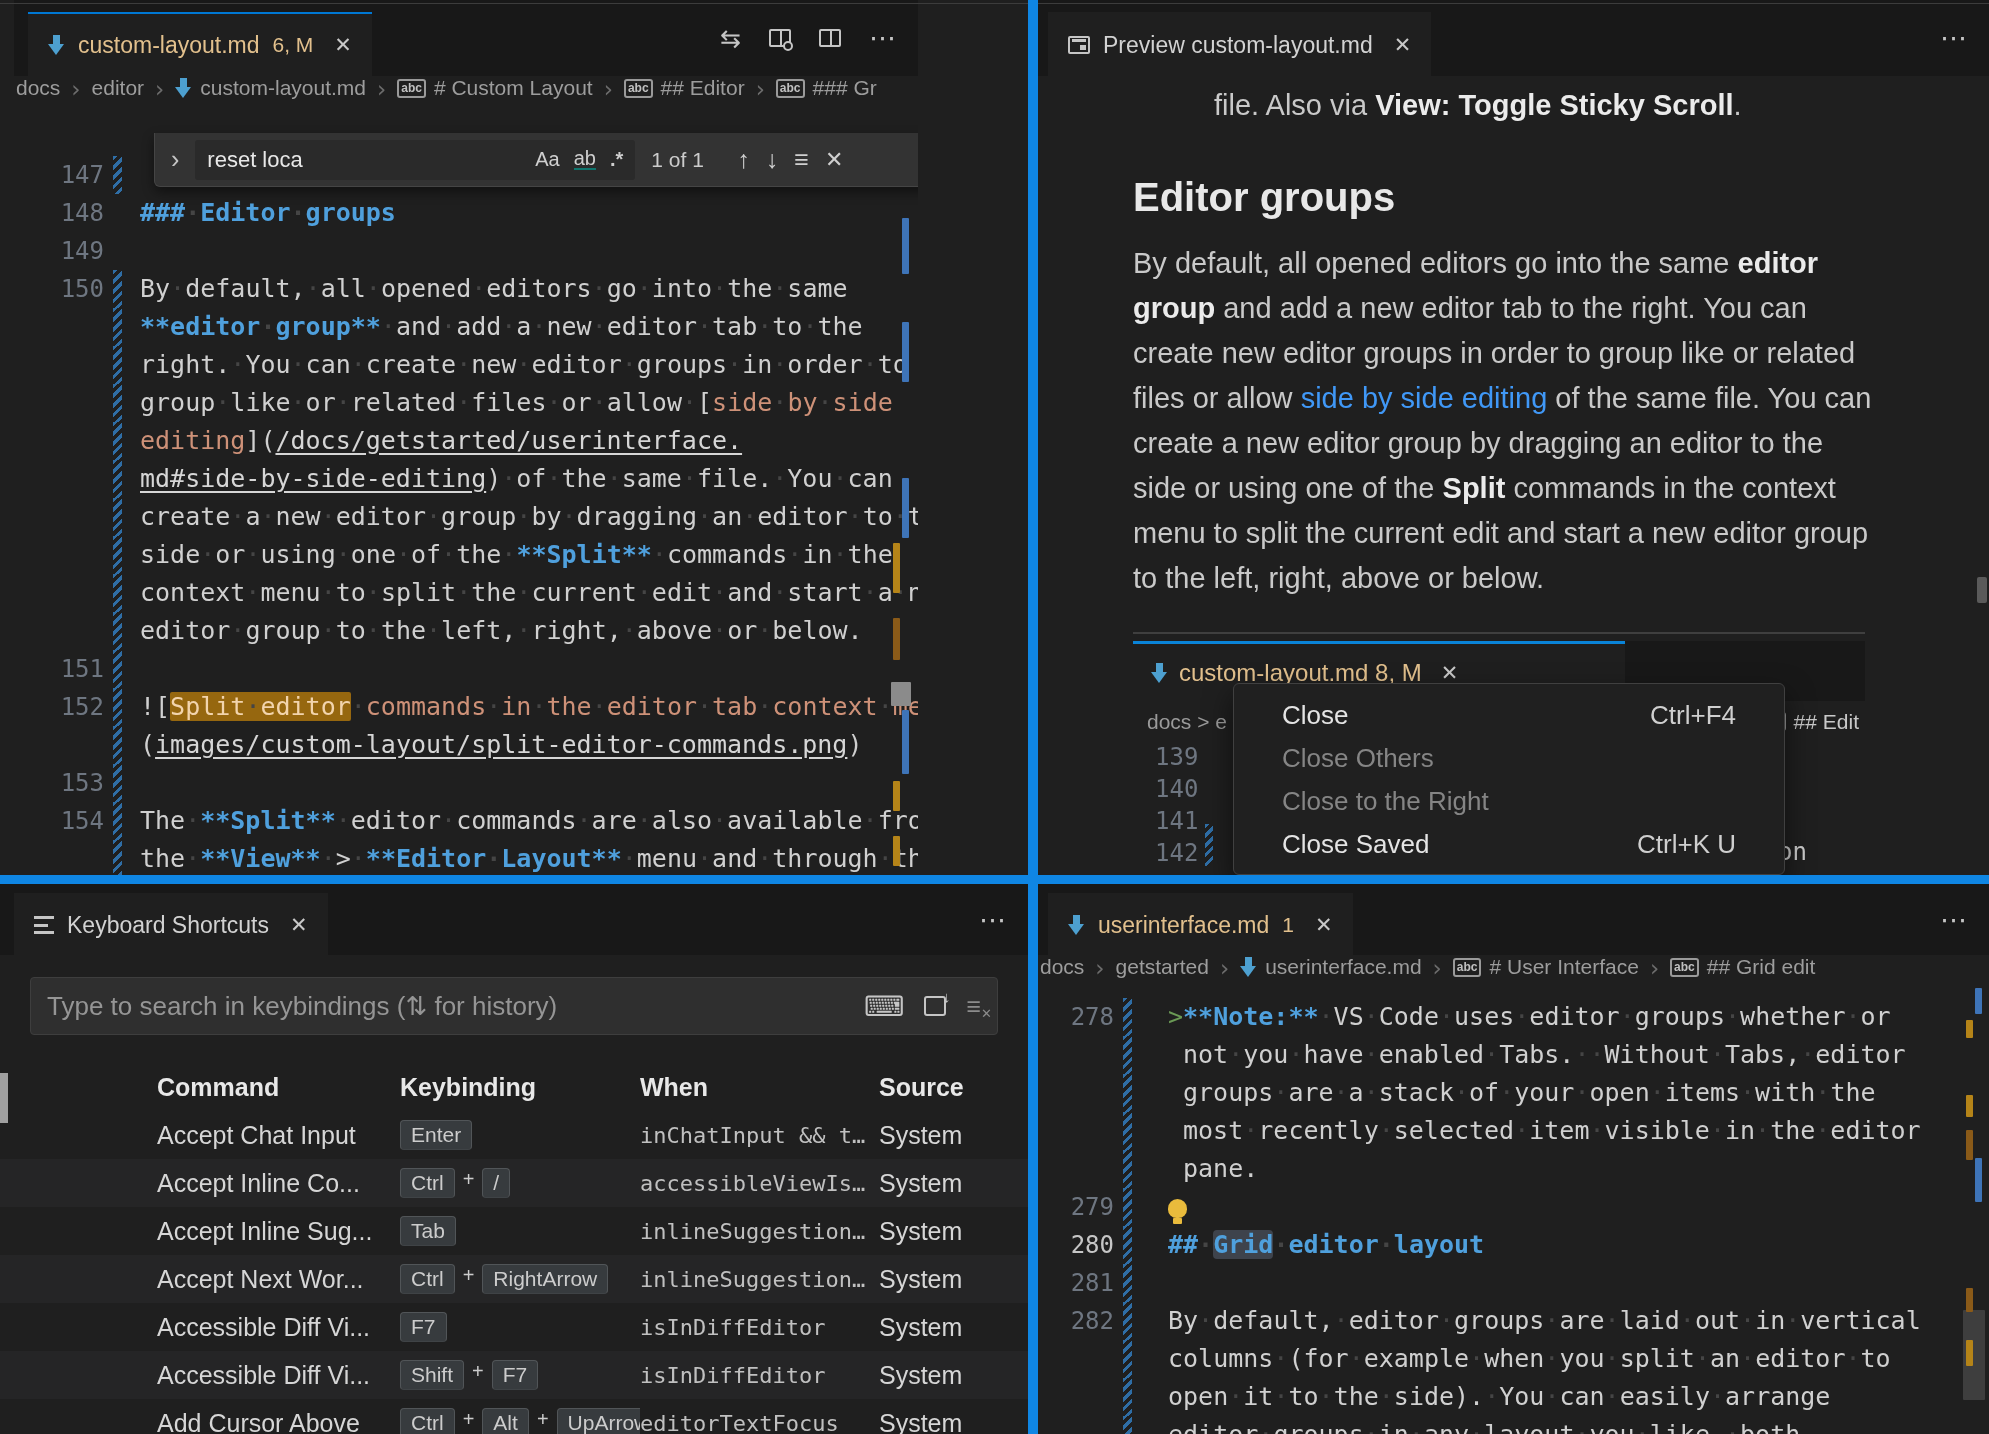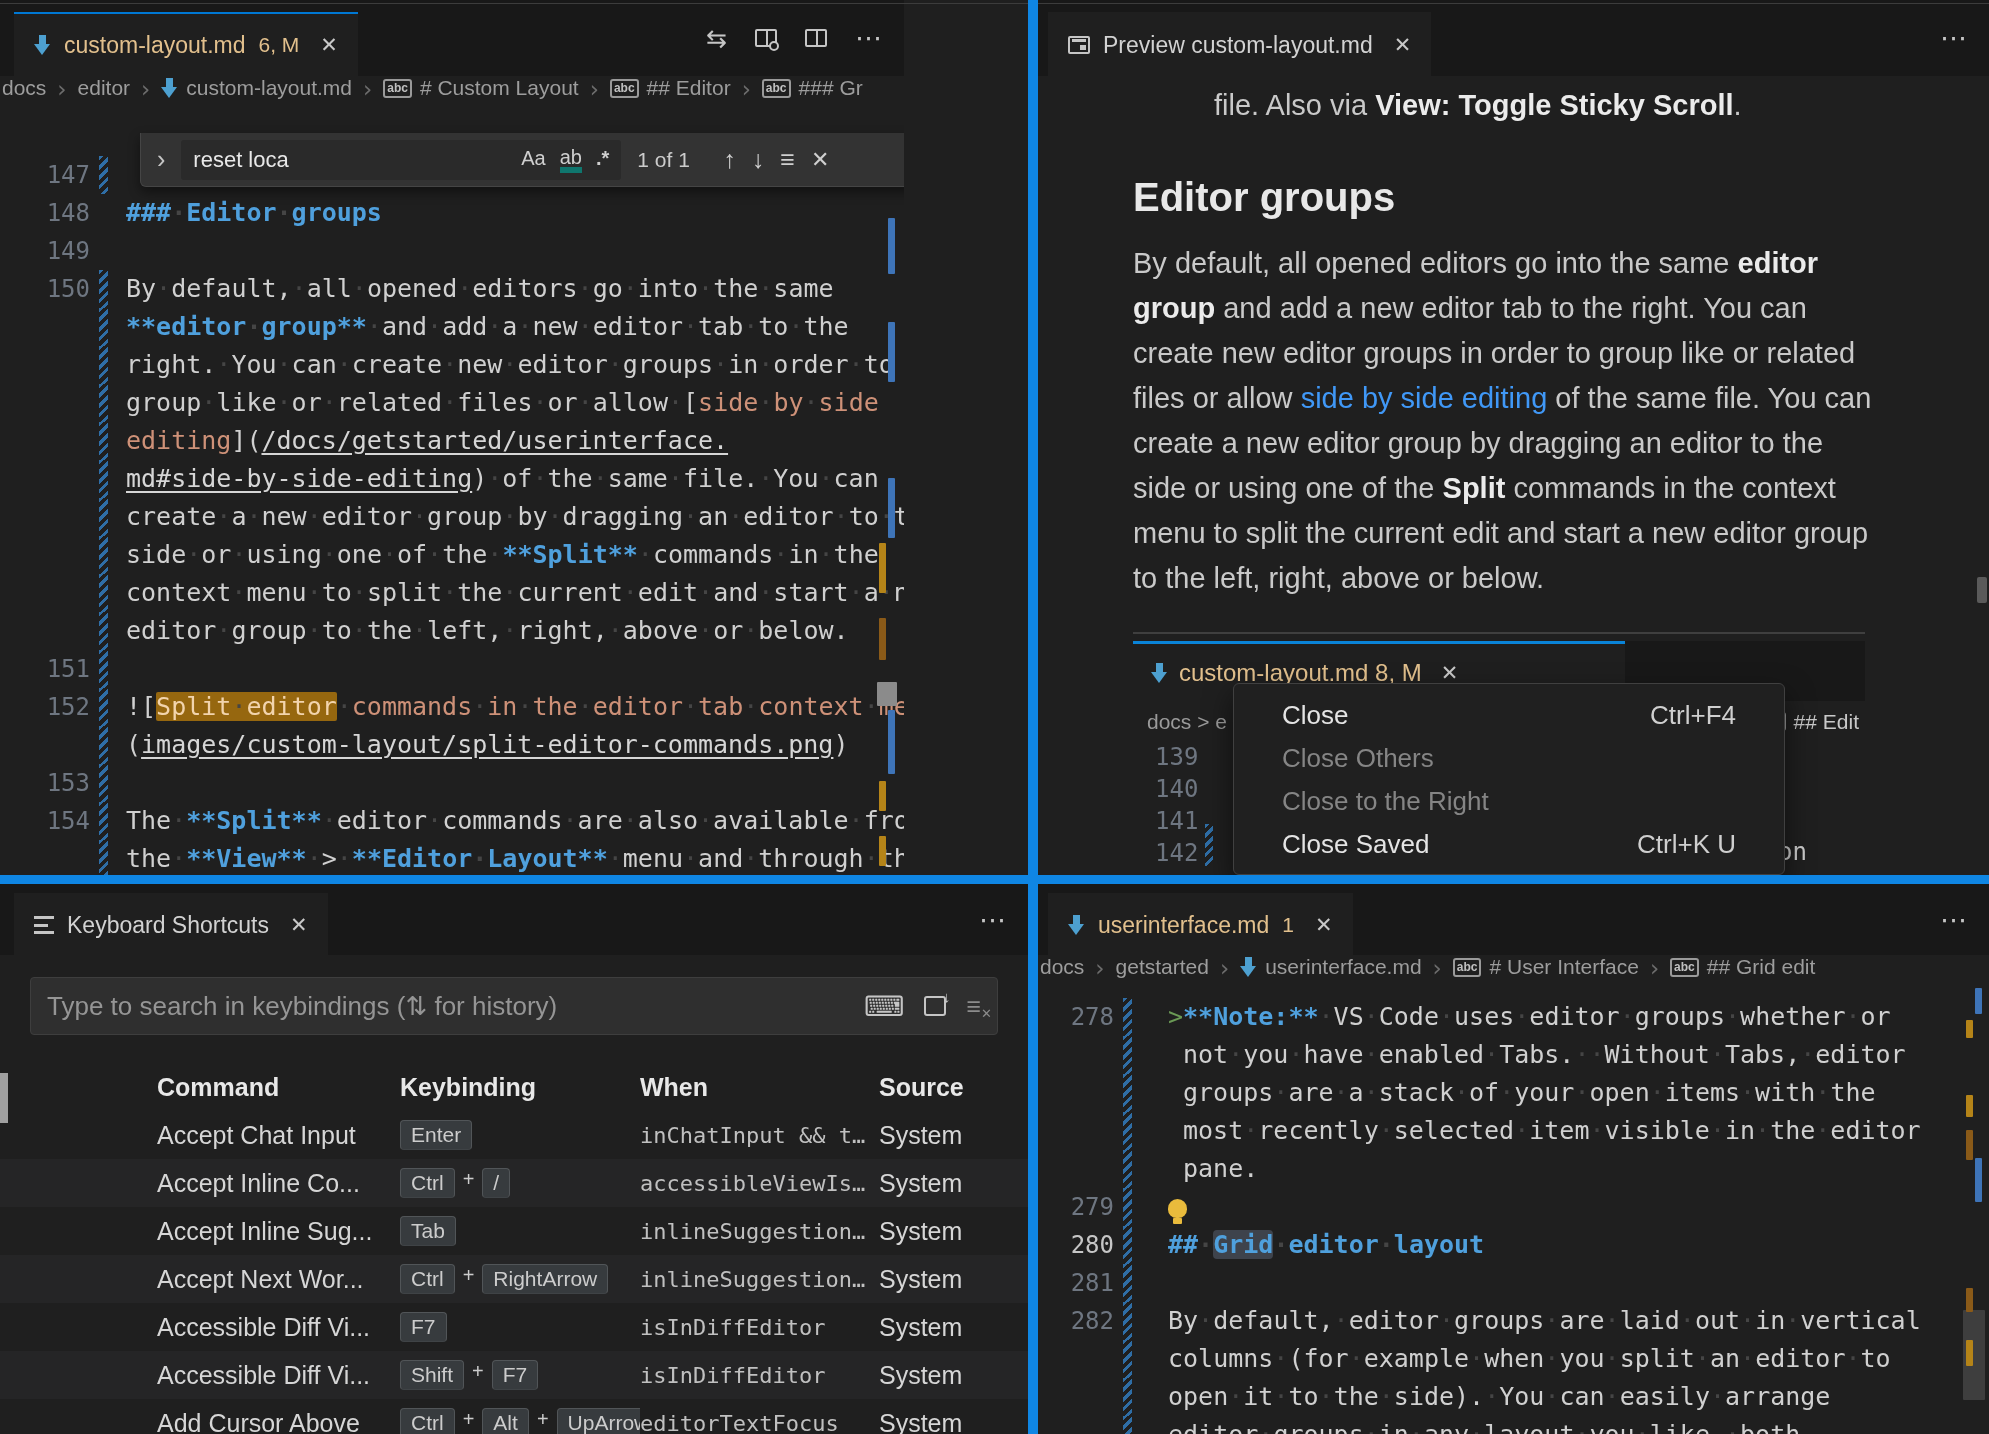--- a/index.html
+++ b/index.html
@@ -1,19 +1,19 @@
 <!DOCTYPE html>
 <html><head>
 <meta charset="utf-8">
 <style>
 *{margin:0;padding:0;box-sizing:border-box}
 html,body{width:1989px;height:1434px;overflow:hidden}
 body{background:#1f1f1f;font-family:"Liberation Sans",sans-serif;color:#cccccc;position:relative}
 .group{position:absolute;overflow:hidden;background:#1f1f1f}
-#g-tl{left:0;top:0;width:904px;height:875px}
+#g-tl{left:14px;top:0;width:904px;height:875px}
 #g-tr{left:1038px;top:0;width:951px;height:875px}
 #g-bl{left:0;top:884px;width:1028px;height:550px}
 #g-br{left:1038px;top:884px;width:951px;height:550px}
 .sash-v{position:absolute;left:1028px;top:0;width:10px;height:1434px;background:#0f86e4;z-index:20}
 .sash-h{position:absolute;left:0;top:875px;width:1989px;height:9px;background:#0f86e4;z-index:20}
 .topline{position:absolute;left:0;top:3px;width:100%;height:1px;background:#3c3c3c;z-index:5}
 
 .tabbar{height:76px;background:#181818;position:relative;display:flex;align-items:flex-end}
 .tabbar.small{height:71px}
 .tab{height:64px;background:#1f1f1f;display:flex;align-items:center;padding:0 20px;gap:13px;border-top:2px solid transparent;white-space:nowrap}
@@ -63,21 +63,21 @@
 .seg.g{color:#6a9955}
 .seg.fm{background:#96670f;border-radius:2px;color:#f2d4ad}
 .seg.hw{background:#3e434c;border-radius:4px}
 .bulb{display:inline-block;width:19px;height:19px;background:#e9bb3c;border-radius:50% 50% 45% 45%;position:relative;top:3px}
 .bulb:after{content:"";position:absolute;left:5px;bottom:-6px;width:9px;height:6px;background:#e9bb3c;border-radius:1px}
 
 .findw{position:absolute;left:140px;top:133px;width:835px;height:54px;background:#333333;border:1px solid #454545;border-top:none;border-radius:0 0 6px 6px;display:flex;align-items:center;z-index:6;box-shadow:0 5px 12px rgba(0,0,0,.45);gap:16px;padding:0 16px}
 .fchev{color:#c5c5c5;font-size:25px;cursor:pointer}
 .finput{width:440px;height:40px;background:#2a2a2a;border-radius:3px;display:flex;align-items:center;padding:0 12px;font-size:22px;color:#e8e8e8}
 .fics{margin-left:auto;display:flex;gap:14px;color:#cfcfcf;font-size:20px;align-items:flex-start}
-.fab{border-bottom:6px solid #0f766e;line-height:20px}
+.fab{border-bottom:2px solid #0f766e;line-height:20px}
 .freg{font-weight:bold}
 .fcount{font-size:21px;color:#cccccc;flex:none;width:70px}
 .fbtn{color:#cfcfcf;font-size:25px;cursor:pointer}
 
 .ovr{position:absolute;right:0;top:0;width:28px;height:100%;z-index:4}
 .mk{position:absolute;border-radius:1px}
 
 .pv{padding:7px 26px 0 95px;font-size:29px;line-height:45px;color:#c9c9c9}
 .pline{height:45px;white-space:pre}
 .pv .partial{padding-left:81px}

